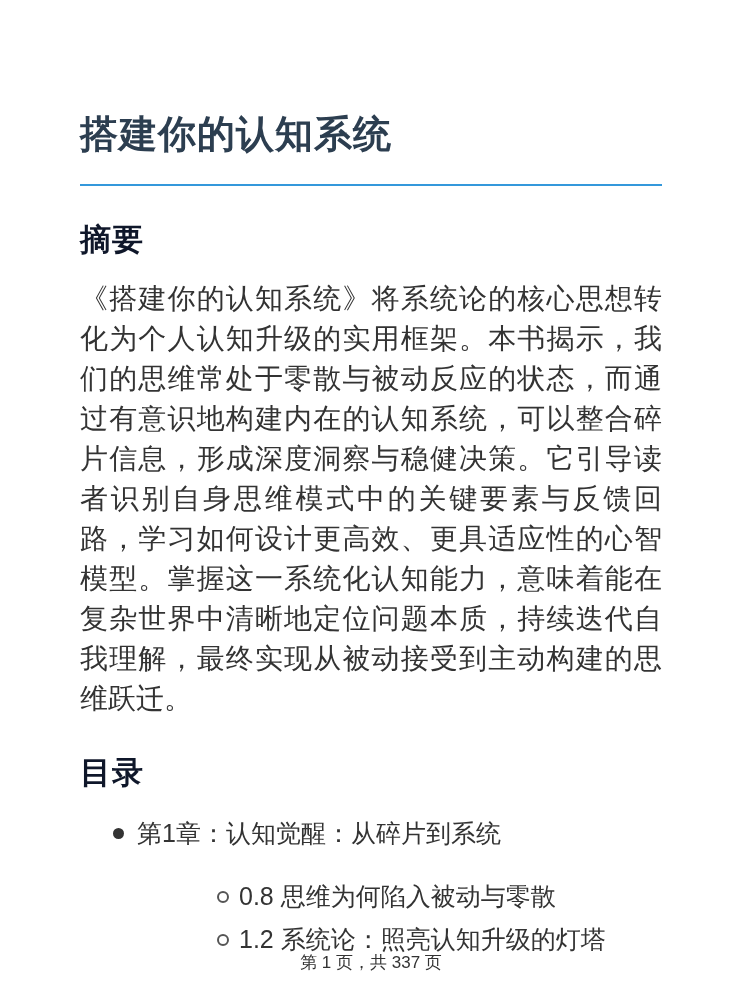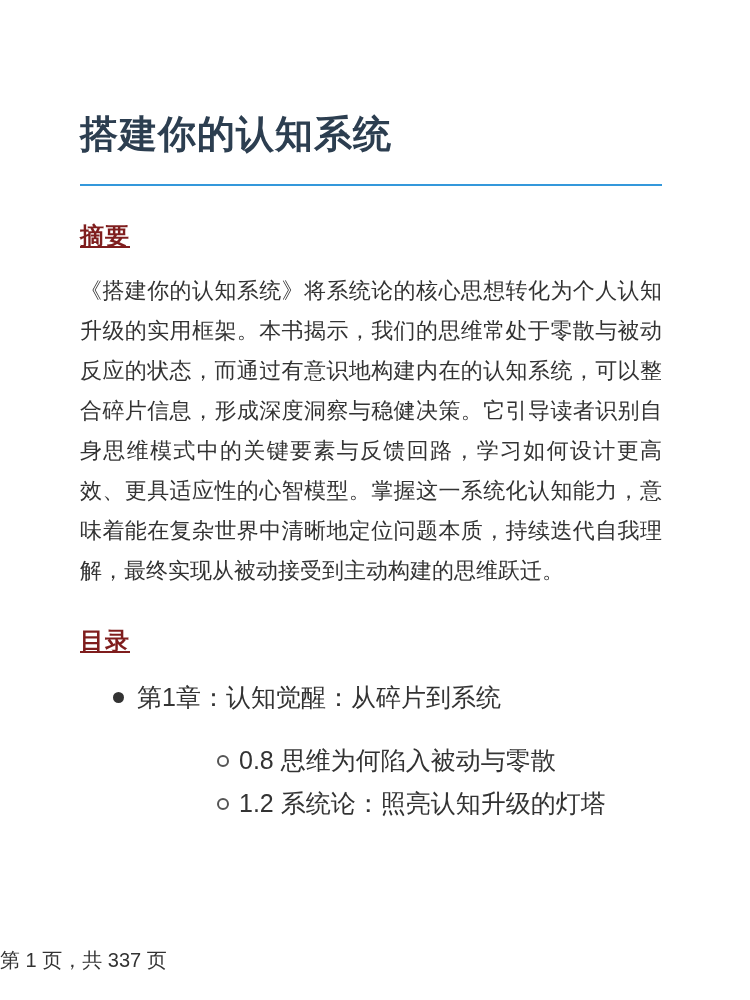--- a/index.html
+++ b/index.html
@@ -29,30 +29,29 @@
     letter-spacing: 1px;
   }
   .title-rule {
     height: 0;
     border: none;
     border-bottom: 2px solid #3498db;
     margin: 26px 0 0 0;
   }
   .section-heading {
     margin: 36px 0 0 0;
-    font-size: 24px;
+    font-size: 31px;
     line-height: 1.15;
     font-weight: 700;
-    color: #7f1d1d;
+    color: #0f172a;
     letter-spacing: 1px;
-    text-decoration: underline;
   }
   .abstract-paragraph {
     margin: 22px 0 0 0;
-    font-size: 22px;
+    font-size: 28px;
     line-height: 40px;
     color: #333333;
     text-align: justify;
   }
   .toc-list {
     margin: 22px 0 0 0;
     padding: 0;
     list-style: none;
     font-size: 25px;
     line-height: 40px;
@@ -92,22 +91,22 @@
     border-radius: 50%;
     border: 2px solid #555555;
     background: transparent;
     box-sizing: content-box;
   }
   .page-footer {
     position: absolute;
     left: 0;
     right: 0;
     bottom: 26px;
-    text-align: left;
-    font-size: 20px;
+    text-align: center;
+    font-size: 17px;
     color: #333333;
   }
 </style>
 </head>
 <body>
 
 <div class="page">
   <div class="content">
 
     <h1 class="doc-title">搭建你的认知系统</h1>

